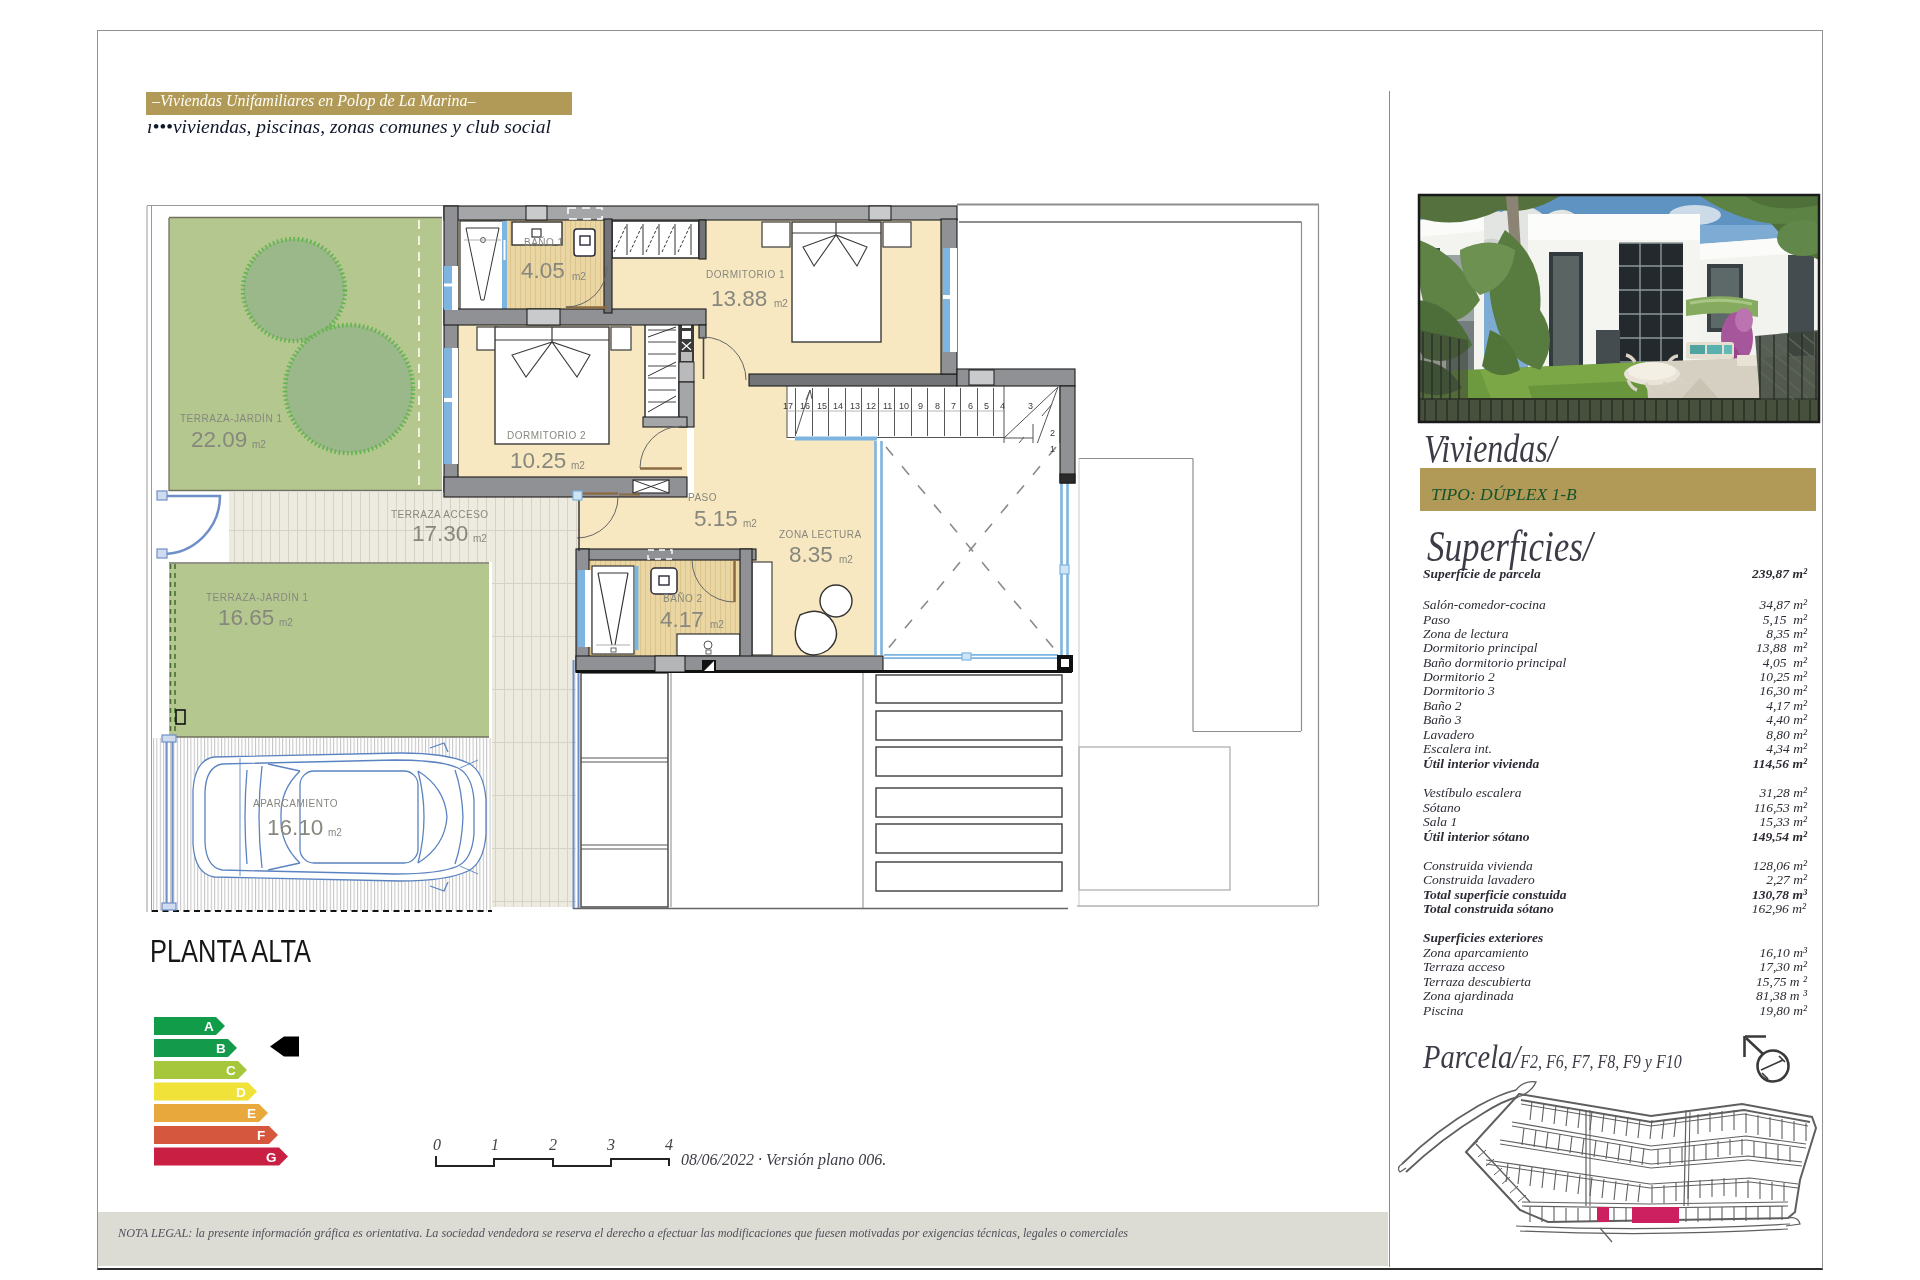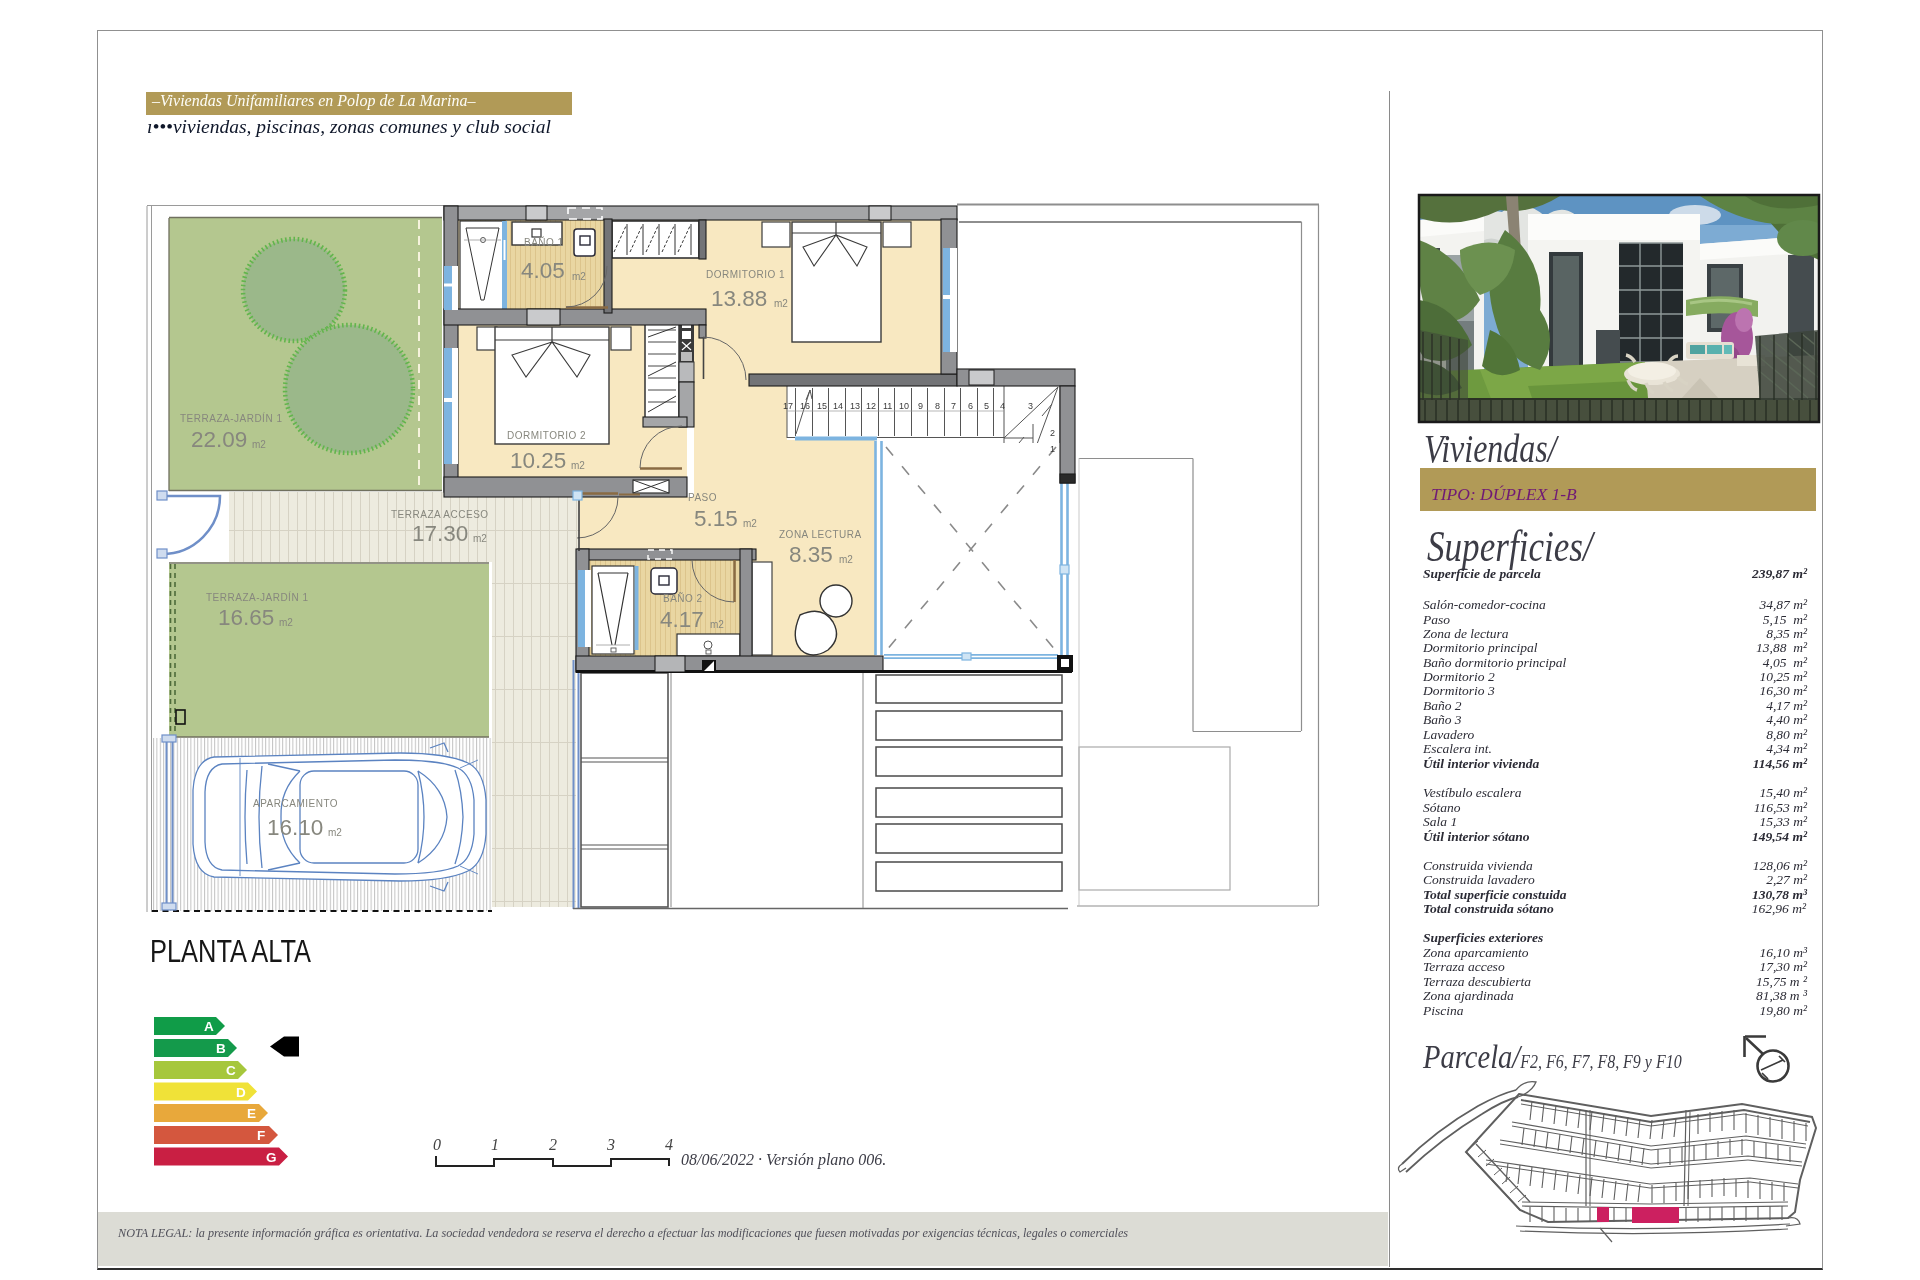--- a/index.html
+++ b/index.html
@@ -606,21 +606,21 @@
 
 <div class="abs ser" style="left:681px;top:1151px;font-size:16px;color:#3c3c46;">08/06/2022 · Versión plano 006.</div>
 
 <div class="abs" style="left:98px;top:1212px;width:1290px;height:54px;background:#dcdcd5;"></div>
 
 <div class="abs ser" style="left:118px;top:1226px;font-size:12.2px;color:#50505a;">NOTA LEGAL: la presente información gráfica es orientativa. La sociedad vendedora se reserva el derecho a efectuar las modificaciones que fuesen motivadas por exigencias técnicas, legales o comerciales</div>
 
 <div class="abs ser" style="left:1424px;top:426px;font-size:39px;color:#3c3c46;transform:scaleX(0.82);transform-origin:left top;">Viviendas/</div>
 
 <div class="abs" style="left:1420px;top:468px;width:396px;height:43px;background:#b19a57;"></div>
-<div class="abs ser" style="left:1431px;top:484px;font-size:17.5px;color:#701a75;">TIPO: DÚPLEX 1-B</div>
+<div class="abs ser" style="left:1431px;top:484px;font-size:17.5px;color:#14532d;">TIPO: DÚPLEX 1-B</div>
 
 <div class="abs ser" style="left:1427px;top:520px;font-size:45px;color:#3c3c46;transform:scaleX(0.78);transform-origin:left top;">Superficies/</div>
 
 <div id="table" class="abs ser" style="left:1423px;top:0;width:384px;font-size:13.5px;color:#2b2b35;">
 <div class="abs" style="top:566px;font-weight:bold;">Superficie de parcela</div>
     <div class="abs" style="top:566px;right:0;font-weight:bold;">239,87 m²</div>
 <div class="abs" style="top:597px;">Salón-comedor-cocina</div>
     <div class="abs" style="top:597px;right:0;">34,87 m²</div>
 <div class="abs" style="top:612px;">Paso</div>
     <div class="abs" style="top:612px;right:0;">5,15&nbsp;&nbsp;m²</div>
@@ -638,21 +638,21 @@
     <div class="abs" style="top:698px;right:0;">4,17 m²</div>
 <div class="abs" style="top:712px;">Baño 3</div>
     <div class="abs" style="top:712px;right:0;">4,40 m²</div>
 <div class="abs" style="top:727px;">Lavadero</div>
     <div class="abs" style="top:727px;right:0;">8,80 m²</div>
 <div class="abs" style="top:741px;">Escalera int.</div>
     <div class="abs" style="top:741px;right:0;">4,34 m²</div>
 <div class="abs" style="top:756px;font-weight:bold;">Útil interior vivienda</div>
     <div class="abs" style="top:756px;right:0;font-weight:bold;">114,56 m²</div>
 <div class="abs" style="top:785px;">Vestíbulo escalera</div>
-    <div class="abs" style="top:785px;right:0;">15,40 m²</div>
+    <div class="abs" style="top:785px;right:0;">31,28 m²</div>
 <div class="abs" style="top:800px;">Sótano</div>
     <div class="abs" style="top:800px;right:0;">116,53 m²</div>
 <div class="abs" style="top:814px;">Sala 1</div>
     <div class="abs" style="top:814px;right:0;">15,33 m²</div>
 <div class="abs" style="top:829px;font-weight:bold;">Útil interior sótano</div>
     <div class="abs" style="top:829px;right:0;font-weight:bold;">149,54 m²</div>
 <div class="abs" style="top:858px;">Construida vivienda</div>
     <div class="abs" style="top:858px;right:0;">128,06 m²</div>
 <div class="abs" style="top:872px;">Construida lavadero</div>
     <div class="abs" style="top:872px;right:0;">2,27 m²</div>

